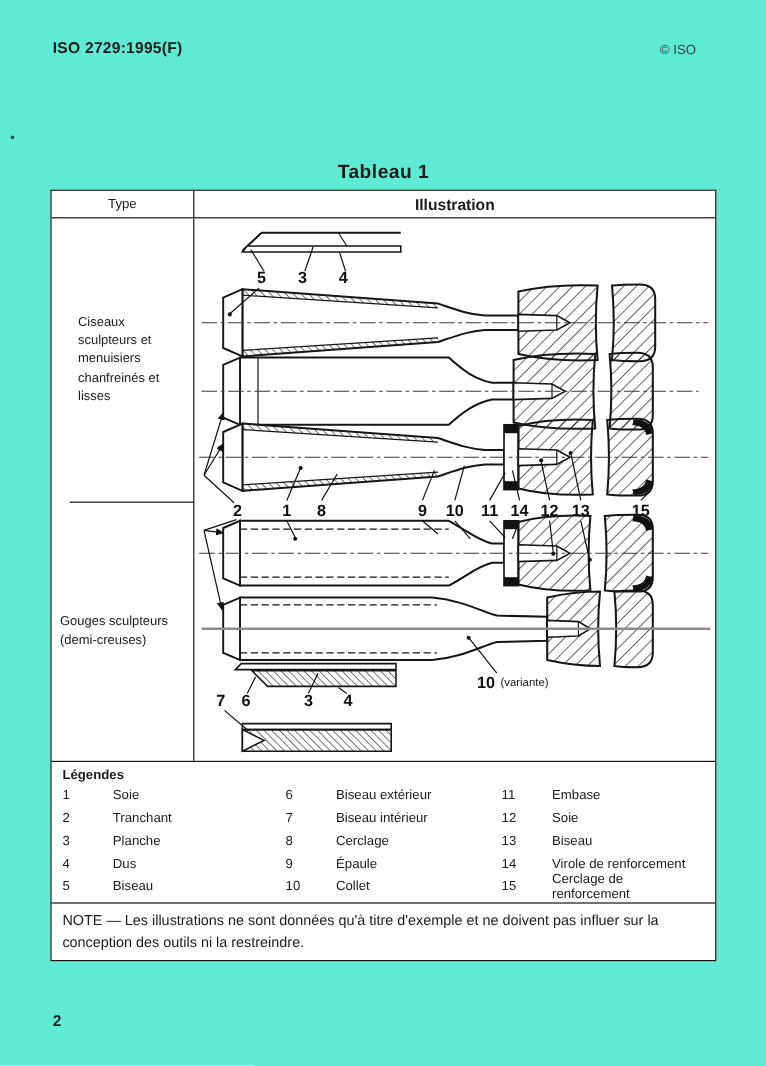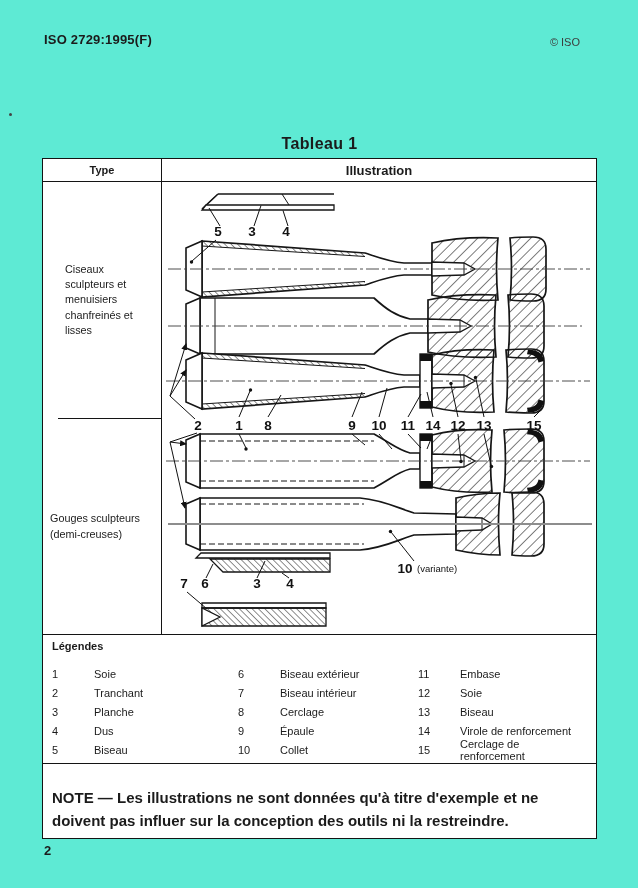--- a/index.html
+++ b/index.html
@@ -6,38 +6,38 @@
   .page{position:relative;width:638px;height:888px;background:#5eead4;margin:0 auto;
         font-family:"Liberation Sans","DejaVu Sans",sans-serif;color:#1b1b1b;overflow:hidden;}
   .hdr-left{position:absolute;left:44px;top:32px;font-size:13px;font-weight:700;letter-spacing:.2px;}
   .hdr-right{position:absolute;right:58px;top:36px;font-size:11px;color:#3d3d3d;}
   .speck{position:absolute;left:9px;top:113px;width:3px;height:3px;background:#444;border-radius:50%;}
   .tbl-wrap{position:absolute;left:42px;top:135px;width:555px;}
   .tbl-title{text-align:center;font-size:16px;font-weight:700;margin-bottom:5px;letter-spacing:.4px;}
   .tbl{border:1.7px solid #141414;background:#fff;}
   .tbl-head{display:flex;border-bottom:1.6px solid #141414;height:22px;}
   .col-type-h{width:118px;border-right:1.2px solid #141414;display:flex;align-items:center;justify-content:center;
-              font-size:11px;font-weight:700;}
+              font-size:11px;font-weight:400;}
   .col-ill-h{flex:1;display:flex;align-items:center;justify-content:center;font-size:13px;font-weight:700;}
   .tbl-body{display:flex;height:452px;}
   .type-col{width:118px;border-right:1.2px solid #141414;display:flex;flex-direction:column;}
   .type-cell{padding:0 7px;font-size:10.8px;line-height:1.4;display:flex;align-items:center;}
   .type-cell-1{height:237px;border-bottom:1.2px solid #141414;box-sizing:border-box;margin-left:15px;}
   .type-cell-2{flex:1;}
   .ill-col{flex:1;position:relative;overflow:hidden;}
   .legend{border-top:1.5px solid #141414;padding:5px 9px 4px 9px;}
-  .legend-title{font-size:11px;font-weight:700;margin-bottom:12px;}
+  .legend-title{font-size:11px;font-weight:700;margin-bottom:1px;}
   .legend-grid{display:flex;}
   .legend-col{display:flex;flex-direction:column;}
   .legend-col-1{width:186px;}
   .legend-col-2{width:180px;}
   .legend-col-3{flex:1;}
   .legend-item{display:flex;font-size:11px;height:19px;align-items:center;}
   .legend-item .num{width:42px;flex:none;}
-  .note{border-top:1.4px solid #141414;padding:23px 9px 6px 9px;font-size:15px;line-height:1.5;font-weight:bold;}
+  .note{border-top:1.4px solid #141414;padding:5px 9px 6px 9px;font-size:12px;line-height:1.5;}
   .page-num{position:absolute;left:44px;top:843px;font-size:13px;font-weight:700;}
   svg text{font-family:"Liberation Sans","DejaVu Sans",sans-serif;}
   .co{font-size:13.5px;font-weight:700;fill:#111;}
   .co-small{font-size:9.5px;font-weight:400;fill:#111;}
 </style>
 </head>
 <body>
 
 <div class="page">
 

